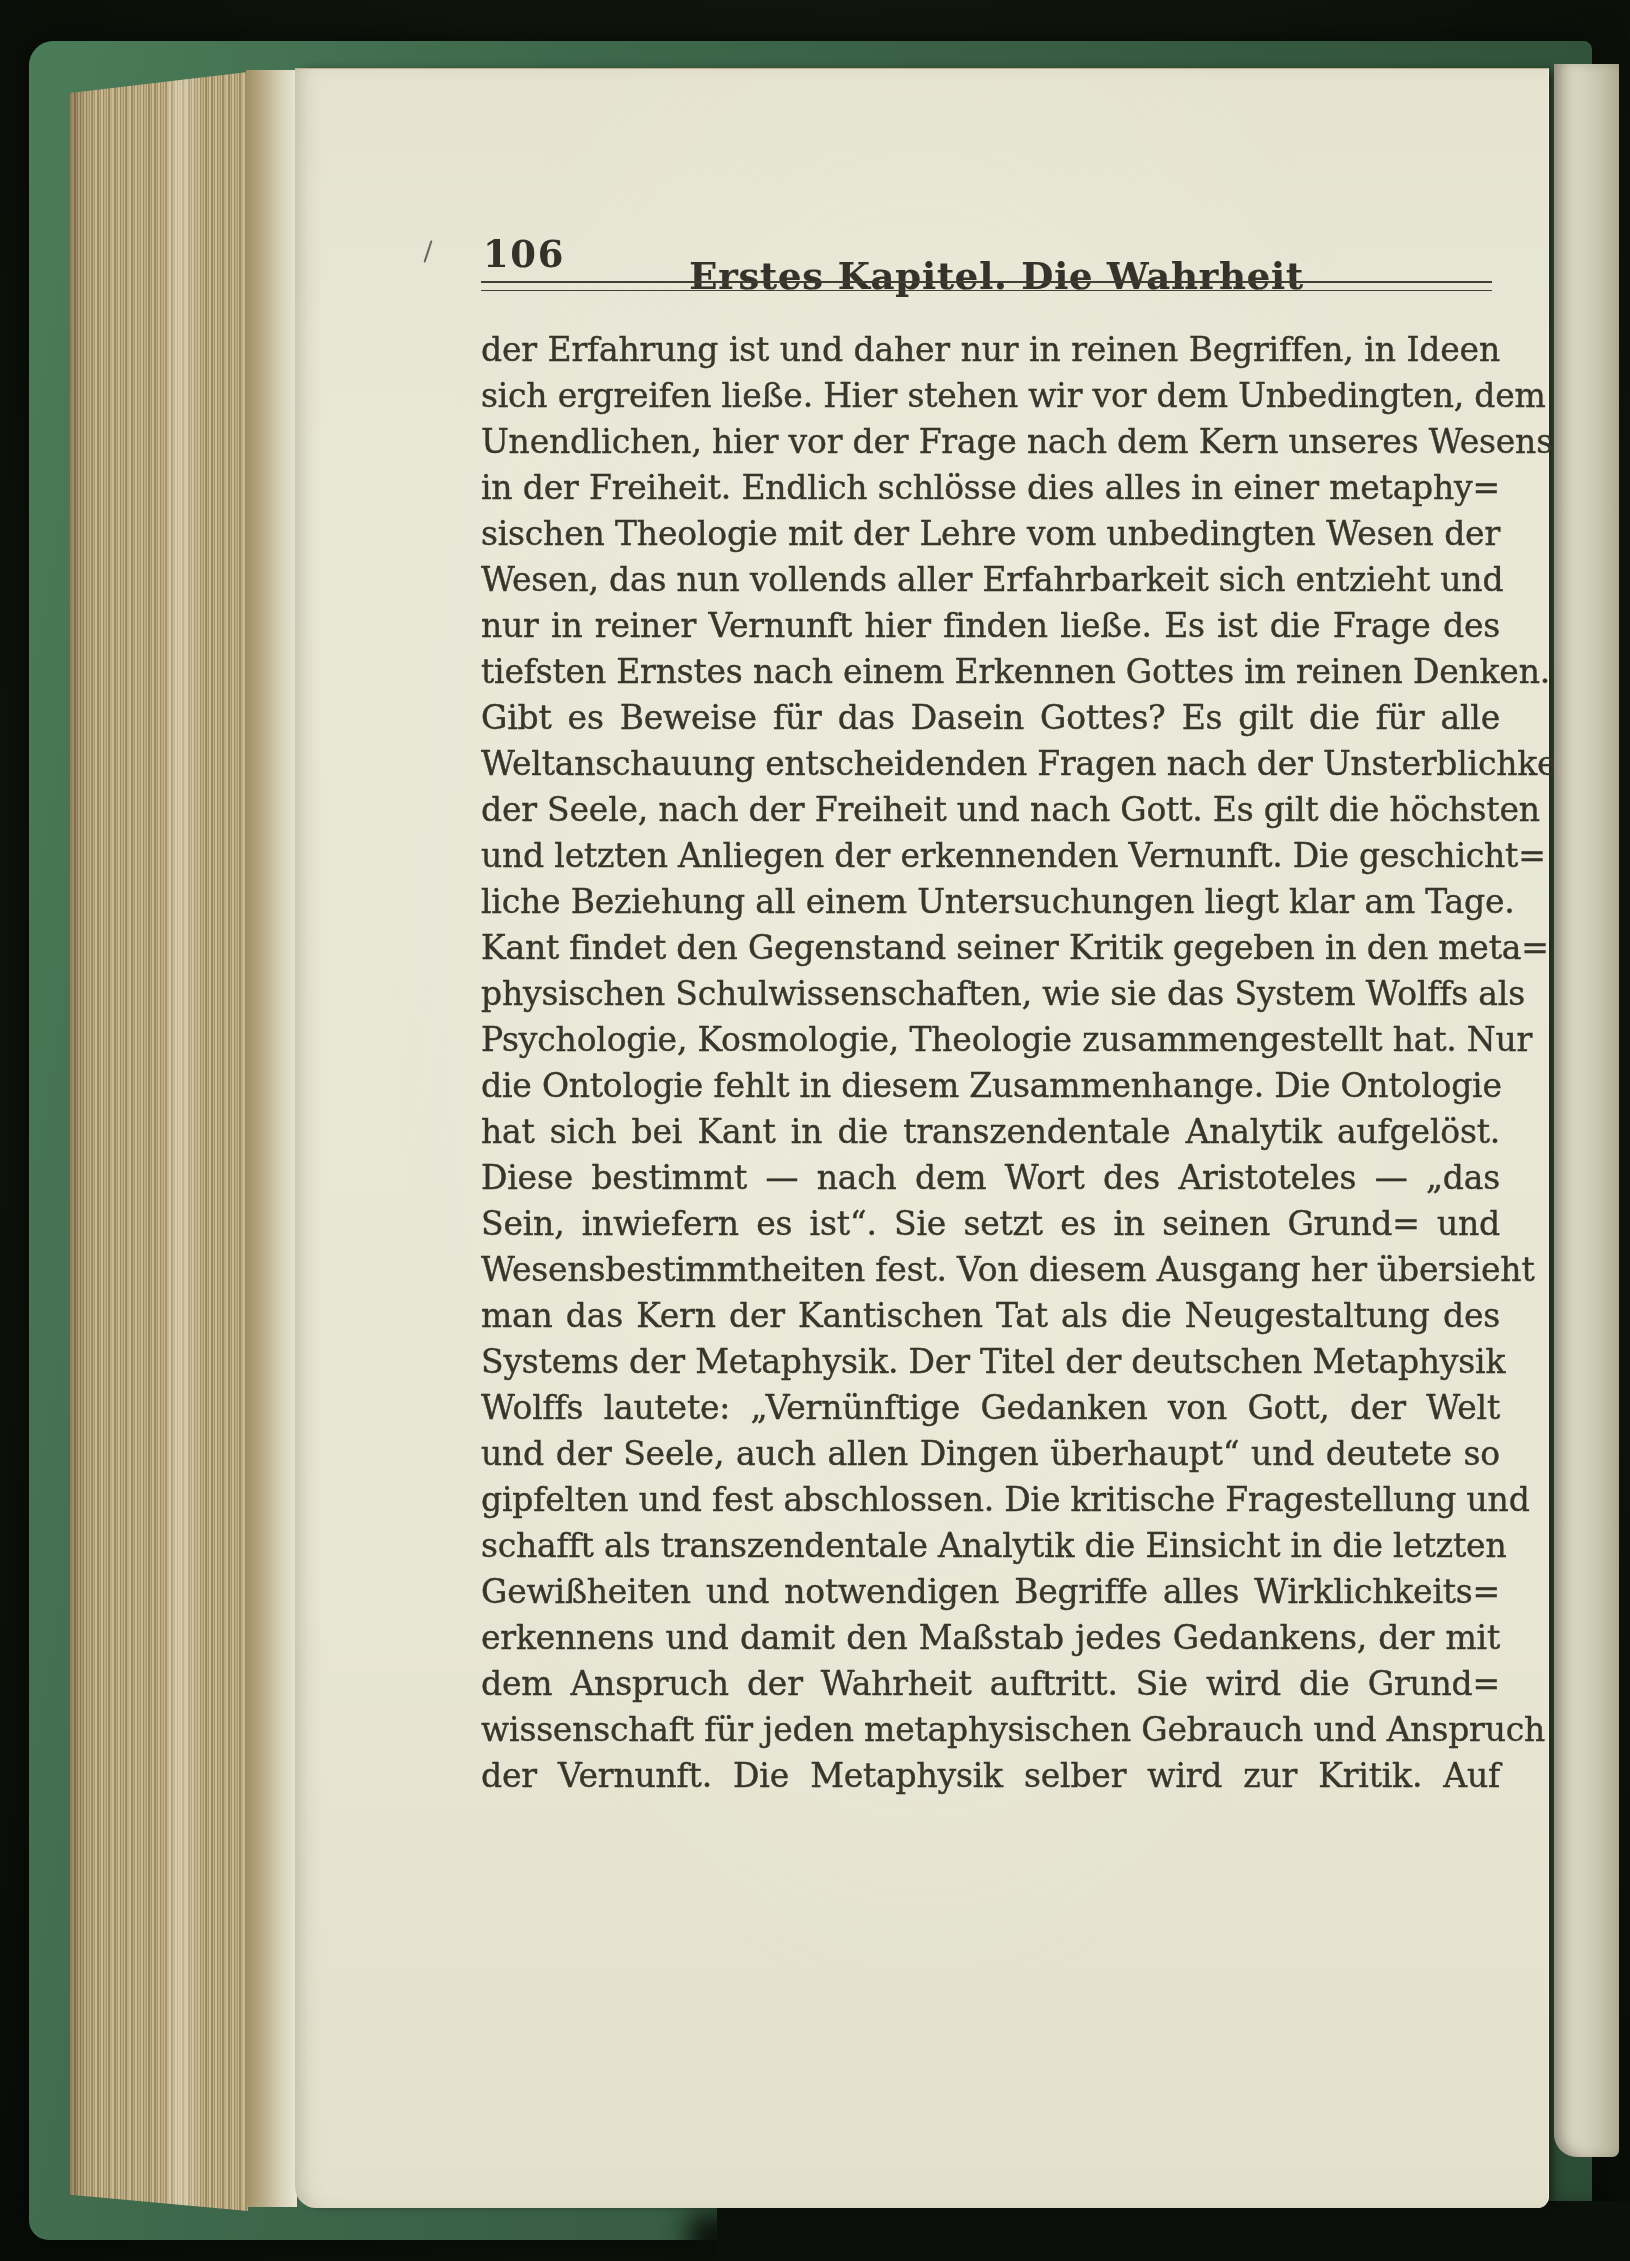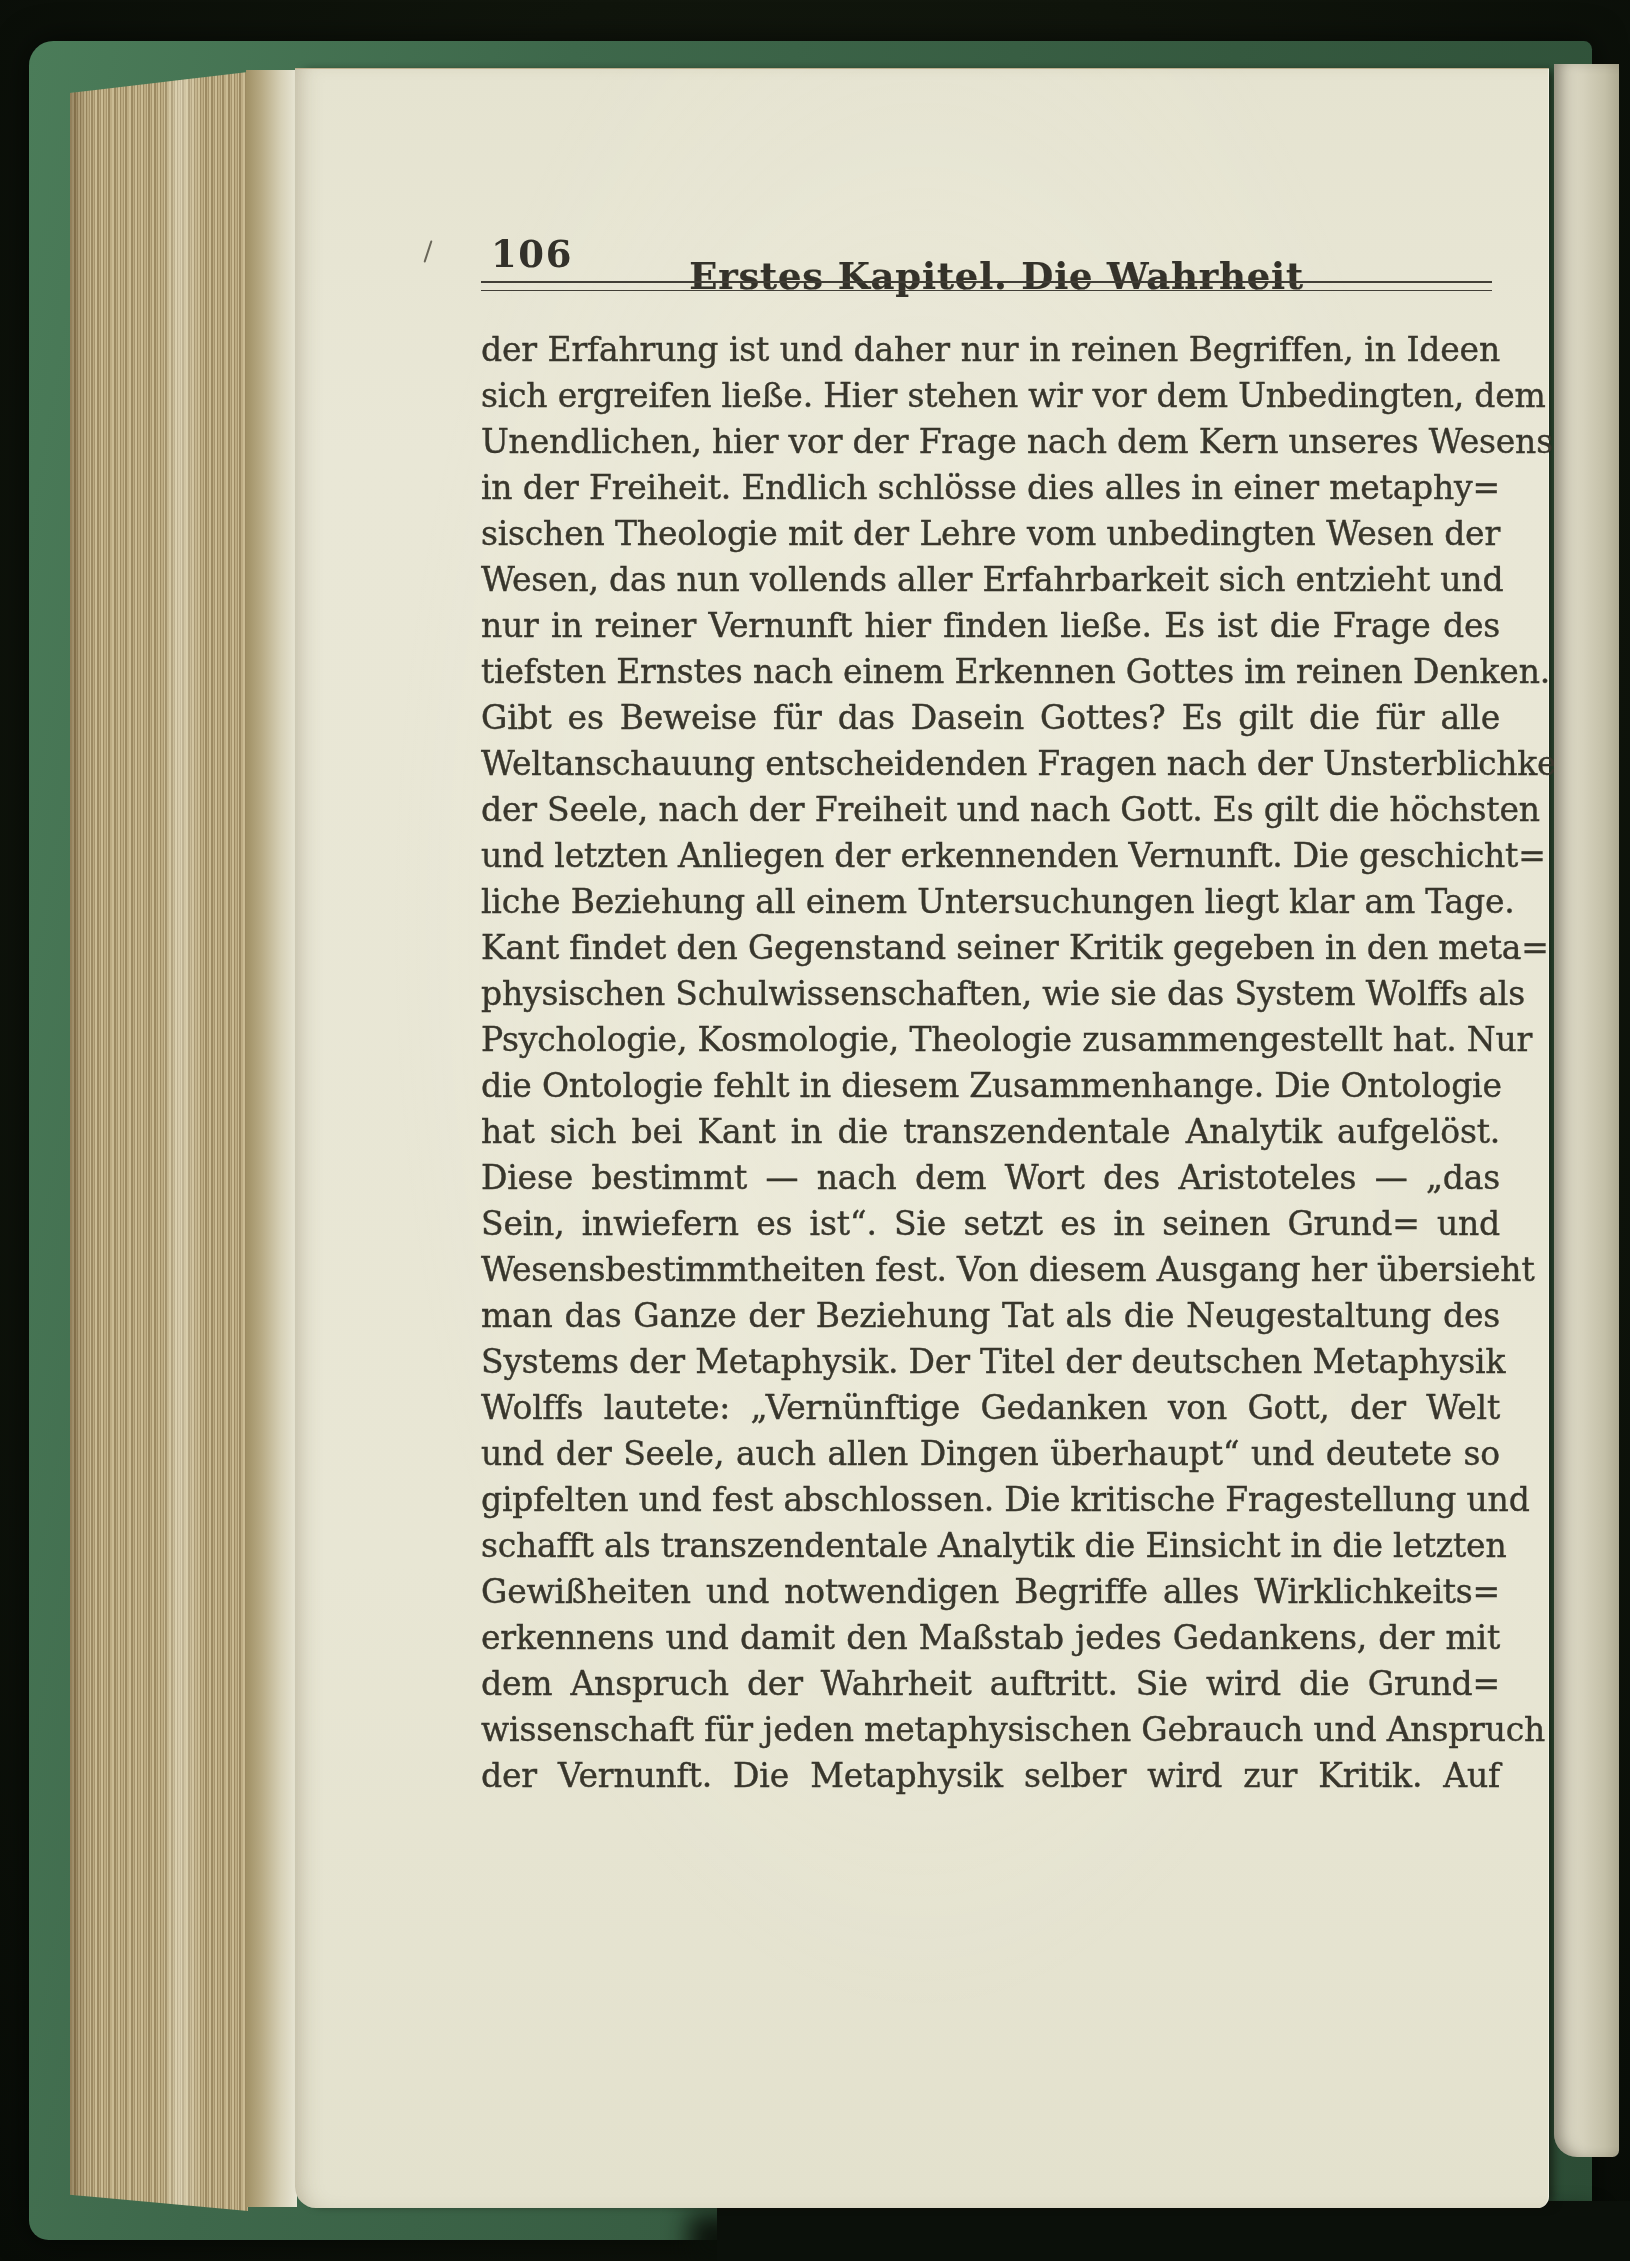--- a/index.html
+++ b/index.html
@@ -70,21 +70,21 @@
     position: absolute;
     left: 132px; top: 171px;
     width: 2.4px; height: 23px;
     background: #4a463b;
     transform: rotate(18deg);
     border-radius: 1.6px;
     opacity: 0.8;
   }
   .page-number {
     position: absolute;
-    left: 196px; top: 163px;
+    left: 188px; top: 163px;
     font-size: 37px;
     font-weight: 600;
     color: #33312a;
     letter-spacing: 1.6px;
   }
   .chapter-title {
     position: absolute;
     left: 192px; top: 165px;
     width: 1019px;
     text-align: center;
@@ -149,21 +149,21 @@
         <div class="body-line">und letzten Anliegen der erkennenden Vernunft. Die geschicht=</div>
         <div class="body-line">liche Beziehung all einem Untersuchungen liegt klar am Tage.</div>
         <div class="body-line">Kant findet den Gegenstand seiner Kritik gegeben in den meta=</div>
         <div class="body-line">physischen Schulwissenschaften, wie sie das System Wolffs als</div>
         <div class="body-line">Psychologie, Kosmologie, Theologie zusammengestellt hat. Nur</div>
         <div class="body-line">die Ontologie fehlt in diesem Zusammenhange. Die Ontologie</div>
         <div class="body-line">hat sich bei Kant in die transzendentale Analytik aufgelöst.</div>
         <div class="body-line">Diese bestimmt — nach dem Wort des Aristoteles — „das</div>
         <div class="body-line">Sein, inwiefern es ist“. Sie setzt es in seinen Grund= und</div>
         <div class="body-line">Wesensbestimmtheiten fest. Von diesem Ausgang her übersieht</div>
-        <div class="body-line">man das Ganze der Beziehung Tat als die Neugestaltung des</div>
+        <div class="body-line">man das Kern der Kantischen Tat als die Neugestaltung des</div>
         <div class="body-line">Systems der Metaphysik. Der Titel der deutschen Metaphysik</div>
         <div class="body-line">Wolffs lautete: „Vernünftige Gedanken von Gott, der Welt</div>
         <div class="body-line">und der Seele, auch allen Dingen überhaupt“ und deutete so</div>
         <div class="body-line">gipfelten und fest abschlossen. Die kritische Fragestellung und</div>
         <div class="body-line">schafft als transzendentale Analytik die Einsicht in die letzten</div>
         <div class="body-line">Gewißheiten und notwendigen Begriffe alles Wirklichkeits=</div>
         <div class="body-line">erkennens und damit den Maßstab jedes Gedankens, der mit</div>
         <div class="body-line">dem Anspruch der Wahrheit auftritt. Sie wird die Grund=</div>
         <div class="body-line">wissenschaft für jeden metaphysischen Gebrauch und Anspruch</div>
         <div class="body-line">der Vernunft. Die Metaphysik selber wird zur Kritik. Auf</div>

